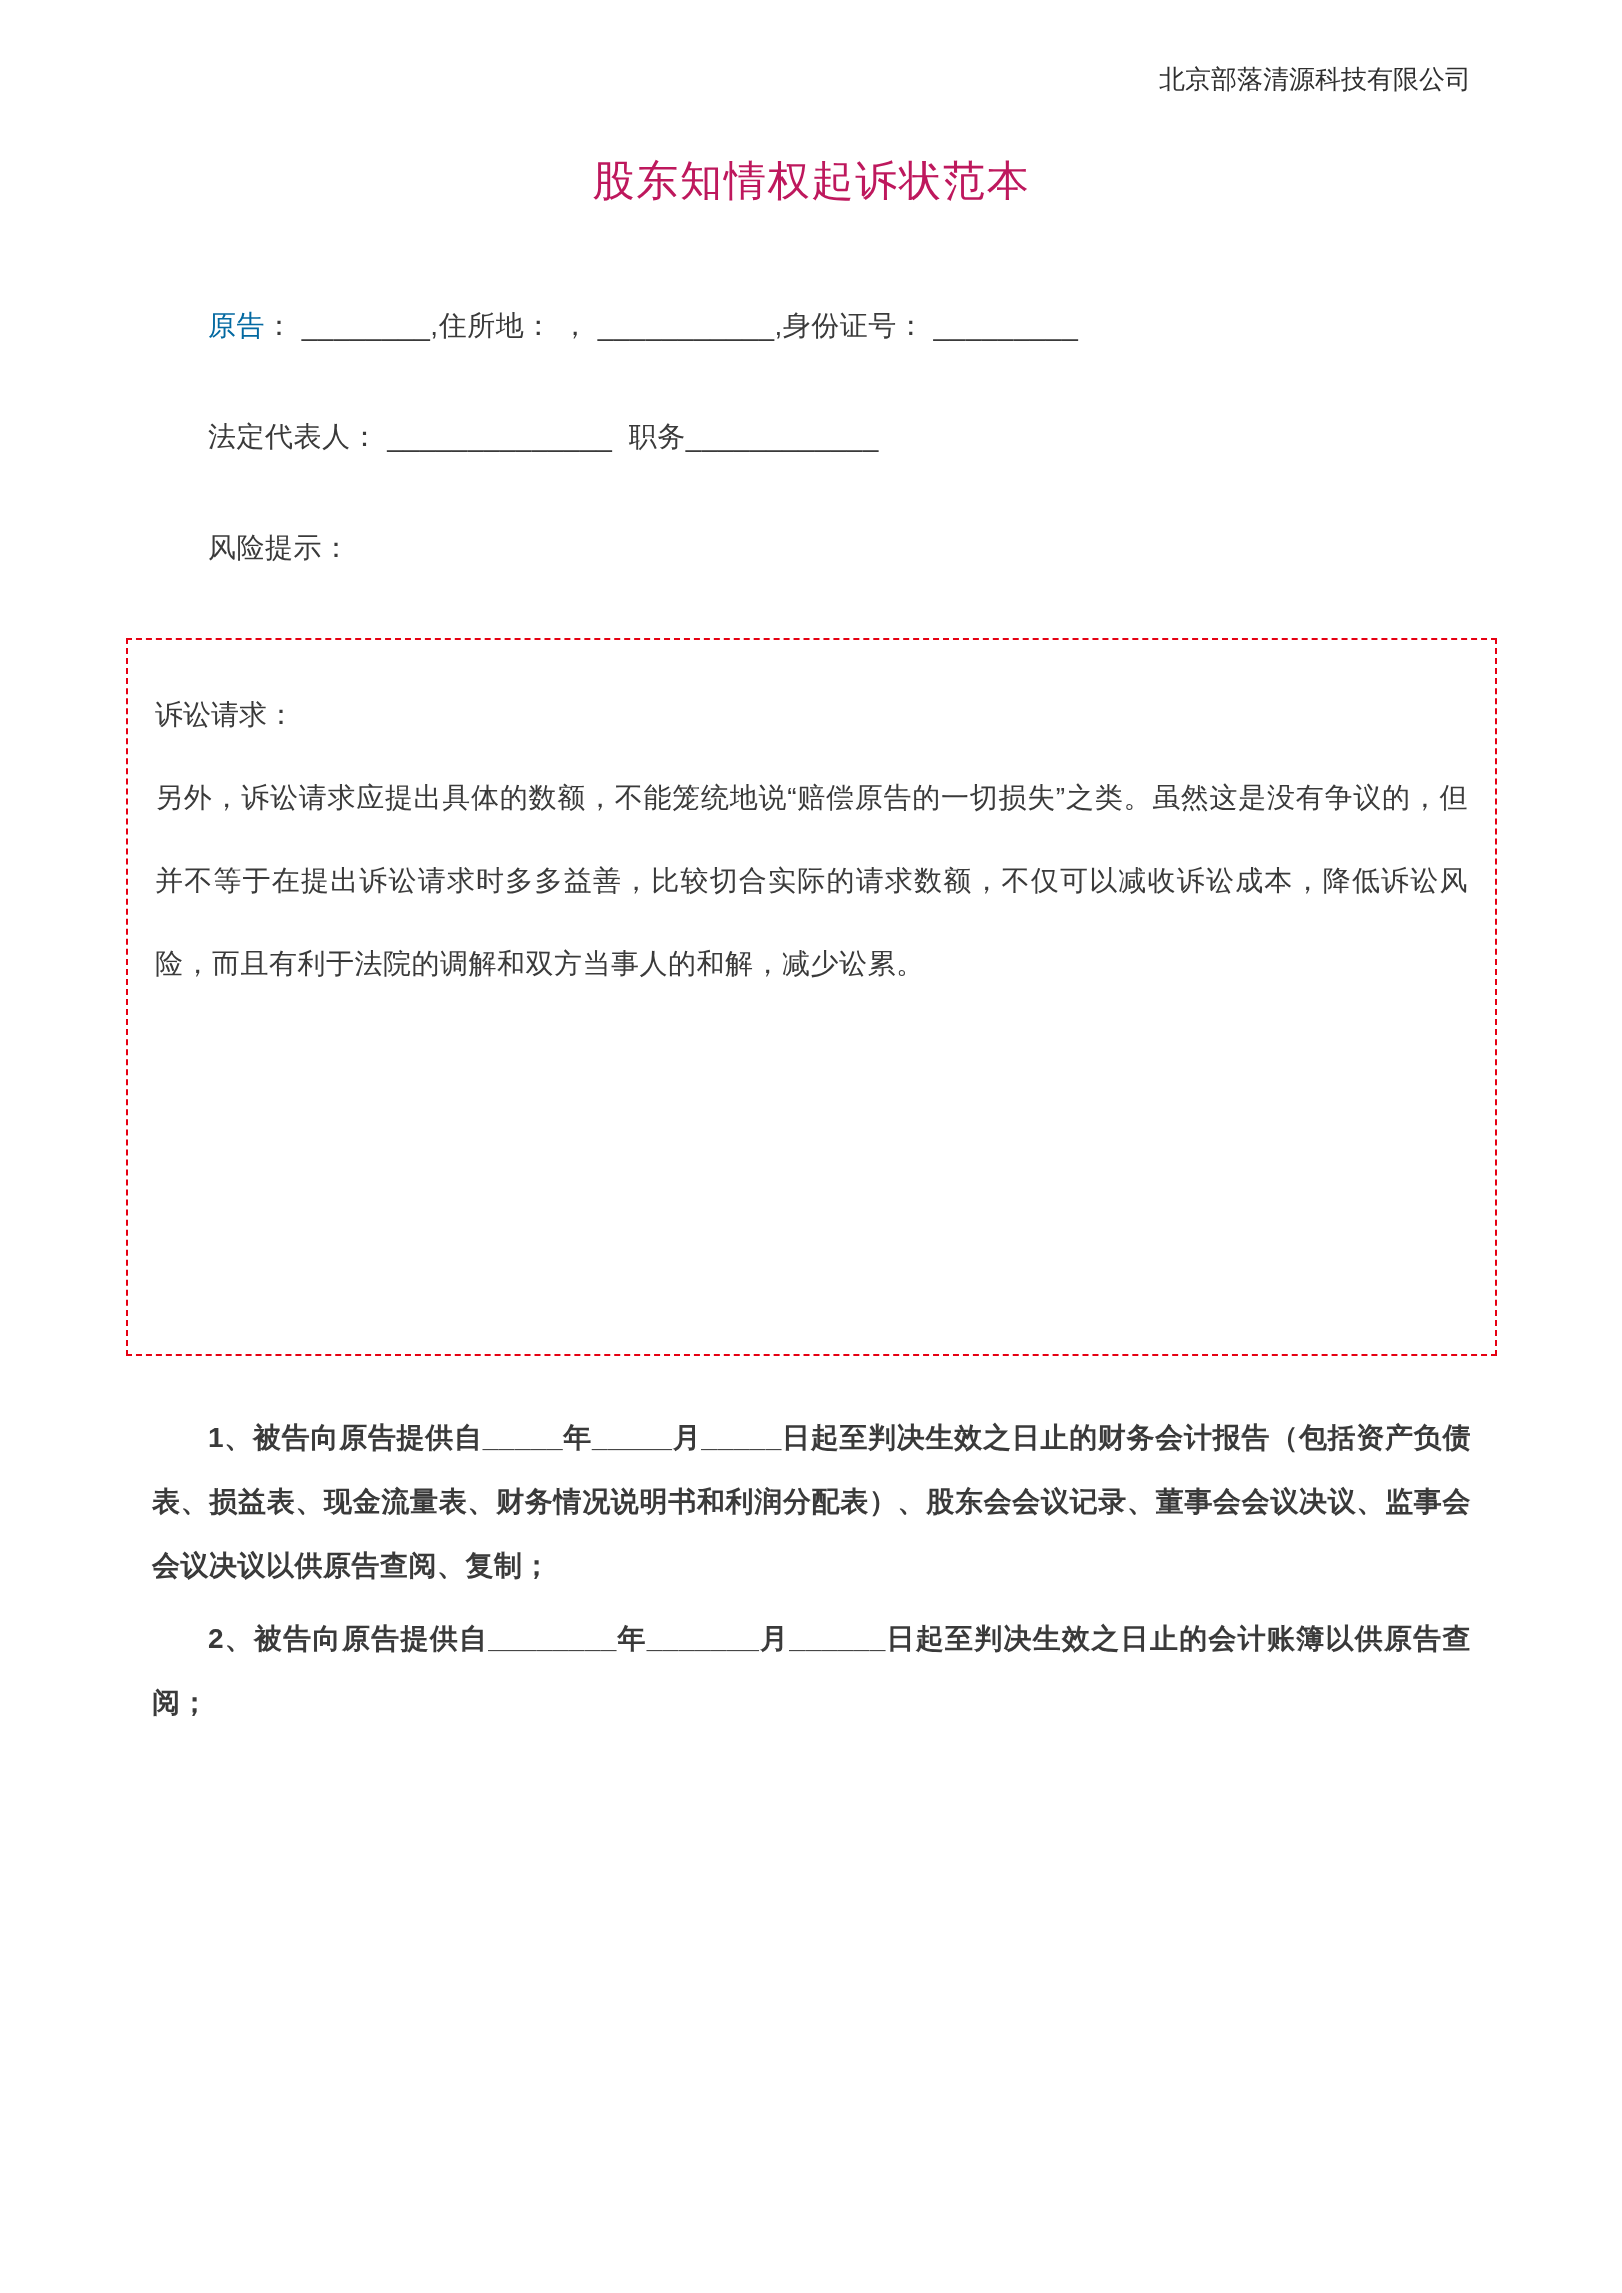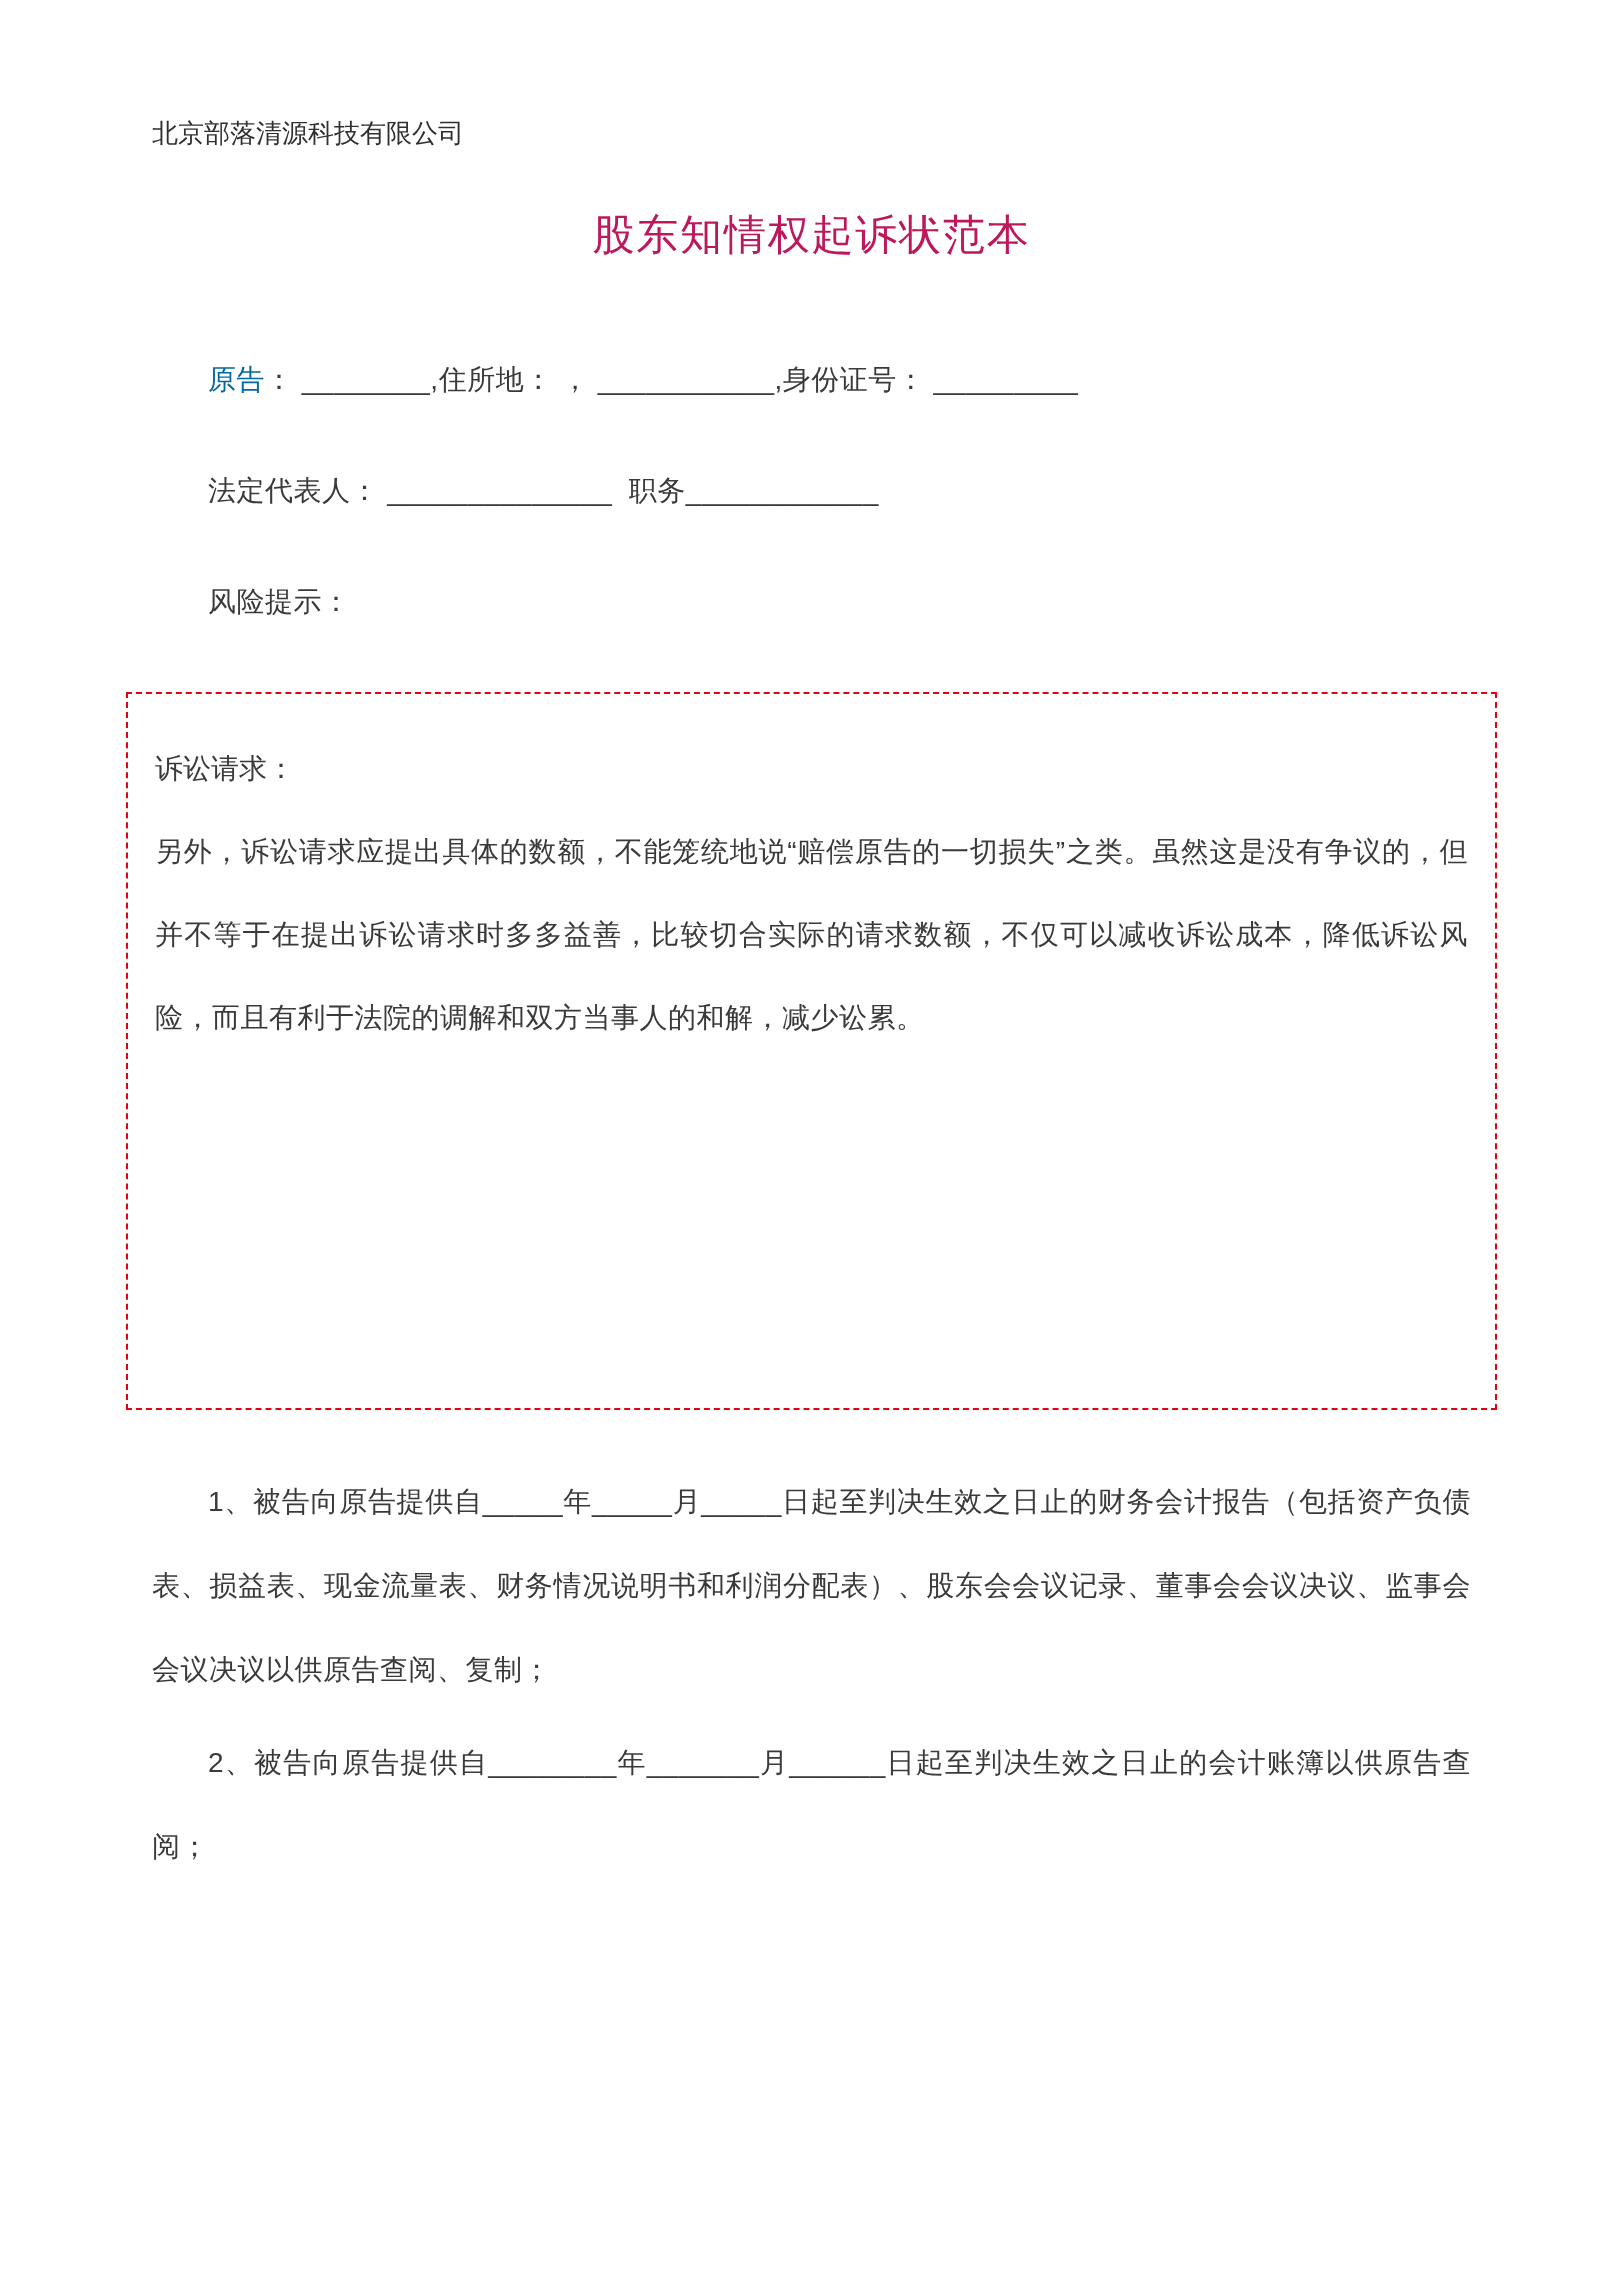--- a/index.html
+++ b/index.html
@@ -11,22 +11,22 @@
     color: #3a3a3a;
     overflow: hidden;
   }
   .page {
     width: 1623px;
     height: 2294px;
     padding: 0 152px;
     position: relative;
   }
   .company-header {
-    padding-top: 116px;
-    text-align: left;
+    padding-top: 62px;
+    text-align: right;
     font-size: 26px;
     line-height: 35px;
     color: #2f2f2f;
     white-space: pre-wrap;
   }
   .doc-title {
     margin-top: 56px;
     text-align: center;
     font-size: 42px;
     font-weight: 500;
@@ -57,26 +57,27 @@
   }
   .risk-box p {
     font-size: 28px;
     line-height: 83px;
     text-align: justify;
     white-space: pre-wrap;
     letter-spacing: 0.5px;
   }
   .claim {
     font-size: 28px;
-    line-height: 84px;
+    line-height: 64px;
     margin-top: 50px;
     text-indent: 2em;
     text-align: justify;
     white-space: pre-wrap;
     letter-spacing: 0.5px;
+    font-weight: bold;
   }
   .claim + .claim { margin-top: 9px; }
 </style>
 </head>
 <body>
 
 <div class="page">
 
   <div class="company-header">北京部落清源科技有限公司</div>
 

